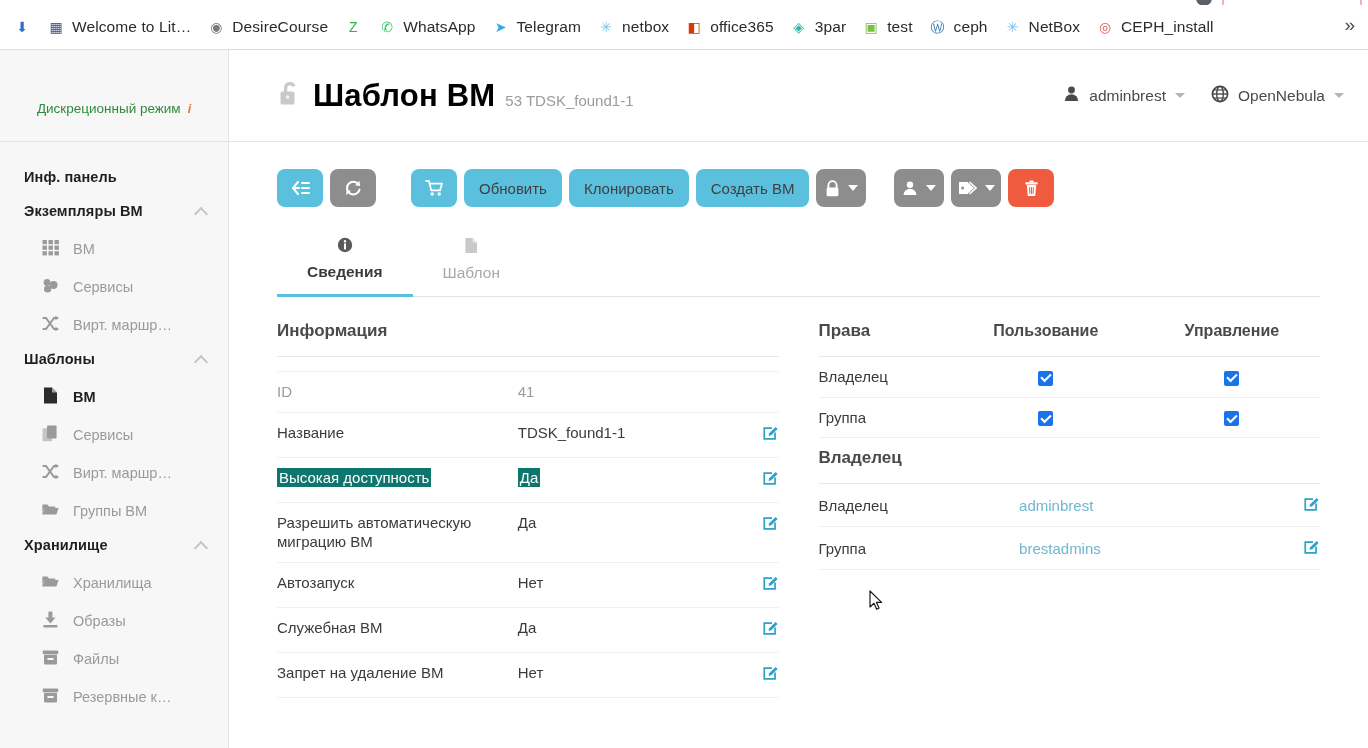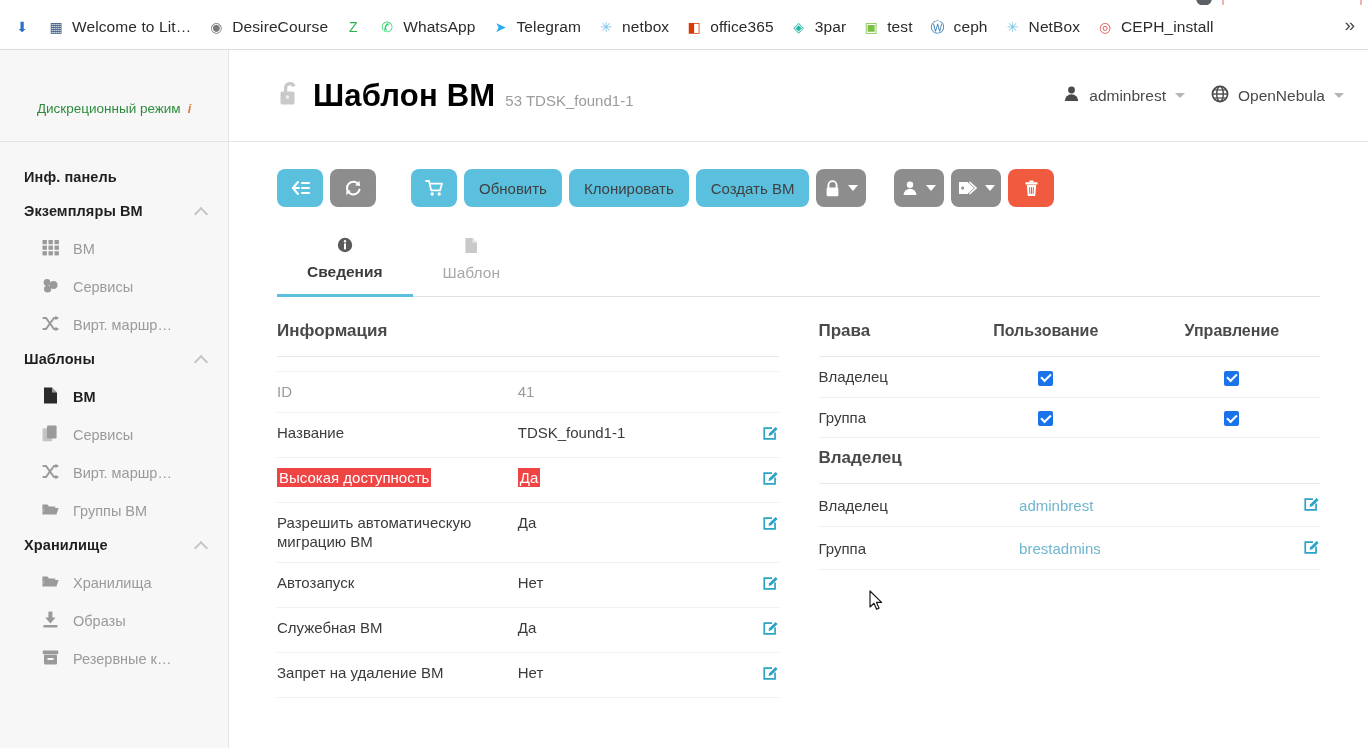--- a/index.html
+++ b/index.html
@@ -173,21 +173,21 @@
   .info-table { width: 100%; border-collapse: collapse; }
   .info-table tr { border-bottom: 1px solid #f0f0f0; }
   .info-table td {
     padding: 11px 0; font-size: 15px; color: #3b3b3b;
     vertical-align: top; line-height: 1.25;
   }
   .info-table td.k { width: 48%; padding-right: 10px; }
   .info-table td.v { width: 40%; padding-right: 10px; }
   .info-table td.a { width: 12%; text-align: right; }
   .info-table tr.muted td { color: #9b9b9b; }
-  .sel { background: #ef4444; color: #ffffff !important; padding: 1px 2px; }
+  .sel { background: #0f766e; color: #ffffff !important; padding: 1px 2px; }
   .edit-ico { cursor: pointer; display: inline-block; }
   .spacer-row td { height: 14px; padding: 0 !important; border: none; }
 
   
   .perm-table { width: 100%; border-collapse: collapse; }
   .perm-table th {
     font-size: 17px; font-weight: 700; color: #4a4a4a; text-align: left;
     padding: 0 0 15px 0; border-bottom: 1px solid #e8e8e8;
   }
   .perm-table th.c { text-align: center; font-size: 16px; }
@@ -395,20 +395,30 @@
           </div>
           <div class="nav-item">
             <span class="ni-icon">
          <svg width="19" height="19" viewBox="0 0 19 19">
                 <rect x="7.4" y="1.6" width="4" height="7" fill="#9a9a9a"></rect>
                 <path d="M4.2 7.6 L9.4 13.4 L14.6 7.6 Z" fill="#9a9a9a"></path>
                 <rect x="2.4" y="15" width="14" height="2.6" rx=".6" fill="#9a9a9a"></rect>
               </svg>
        </span>
        <span class="ni-label">Образы</span>
+          </div>
+          <div class="nav-item">
+            <span class="ni-icon">
+         <svg width="19" height="19" viewBox="0 0 19 19">
+                <rect x="1.8" y="2.6" width="15.4" height="3.6" rx=".7" fill="#9a9a9a"></rect>
+                <rect x="3" y="6.8" width="13" height="9.6" rx=".8" fill="#9a9a9a"></rect>
+                <rect x="6.4" y="10" width="6.2" height="2" rx=".5" fill="#f7f7f7"></rect>
+              </svg>
+       </span>
+       <span class="ni-label">Файлы</span>
           </div>
           <div class="nav-item">
             <span class="ni-icon">
          <svg width="19" height="19" viewBox="0 0 19 19">
                 <rect x="1.8" y="2.6" width="15.4" height="3.6" rx=".7" fill="#9a9a9a"></rect>
                 <rect x="3" y="6.8" width="13" height="9.6" rx=".8" fill="#9a9a9a"></rect>
                 <rect x="6.4" y="10" width="6.2" height="2" rx=".5" fill="#f7f7f7"></rect>
               </svg>
        </span>
        <span class="ni-label">Резервные к…</span>

